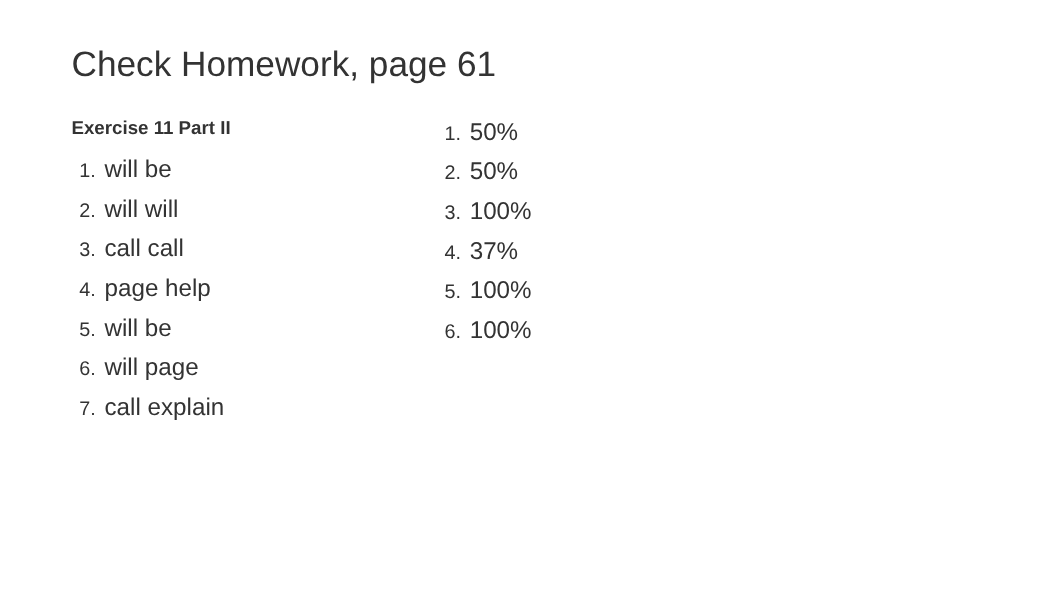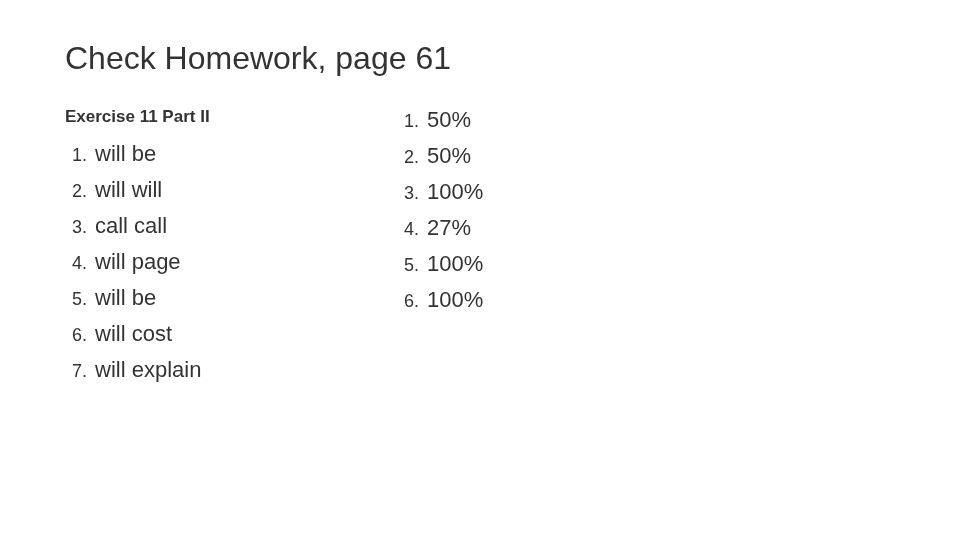--- a/index.html
+++ b/index.html
@@ -94,54 +94,54 @@
           <li>
             <span class="list-num">2.</span>
             <span class="list-val">will will</span>
           </li>
           <li>
             <span class="list-num">3.</span>
             <span class="list-val">call call</span>
           </li>
           <li>
             <span class="list-num">4.</span>
-            <span class="list-val">will page</span>
+            <span class="list-val">page help</span>
           </li>
           <li>
             <span class="list-num">5.</span>
             <span class="list-val">will be</span>
           </li>
           <li>
             <span class="list-num">6.</span>
-            <span class="list-val">will cost</span>
+            <span class="list-val">will page</span>
           </li>
           <li>
             <span class="list-num">7.</span>
-            <span class="list-val">will explain</span>
+            <span class="list-val">call explain</span>
           </li>
         </ul>
     </div>
 
     <div class="exercise-block">
       <ul class="list-items" id="ex12-list">
       <li>
             <span class="list-num">1.</span>
             <span class="list-val">50%</span>
           </li>
           <li>
             <span class="list-num">2.</span>
             <span class="list-val">50%</span>
           </li>
           <li>
             <span class="list-num">3.</span>
             <span class="list-val">100%</span>
           </li>
           <li>
             <span class="list-num">4.</span>
-            <span class="list-val">27%</span>
+            <span class="list-val">37%</span>
           </li>
           <li>
             <span class="list-num">5.</span>
             <span class="list-val">100%</span>
           </li>
           <li>
             <span class="list-num">6.</span>
             <span class="list-val">100%</span>
           </li>
         </ul>

